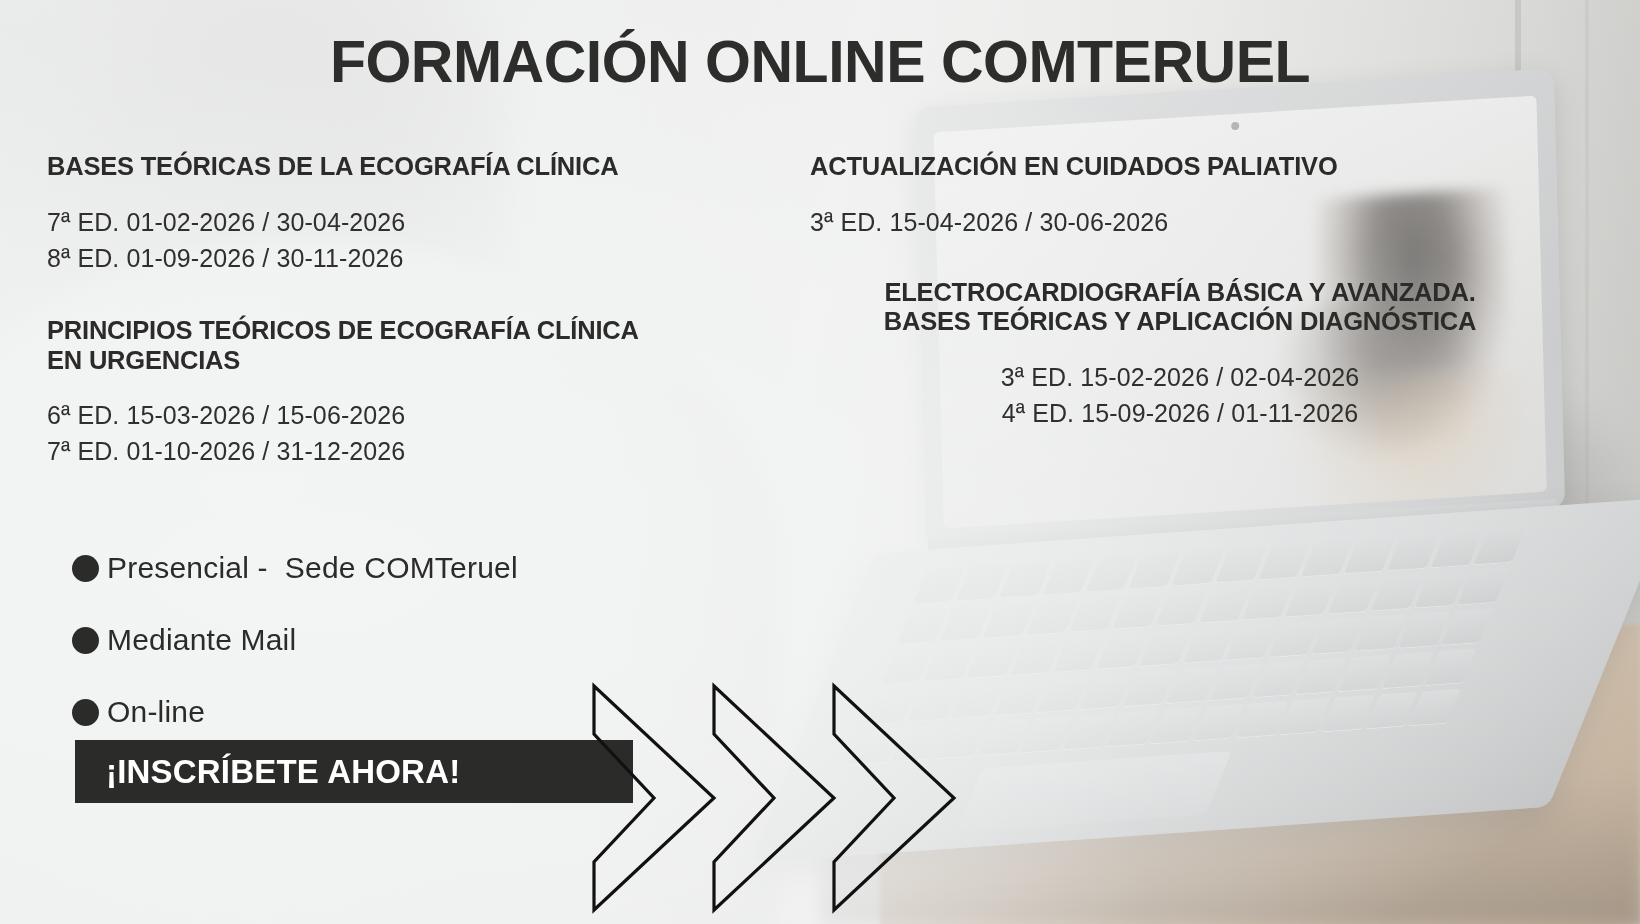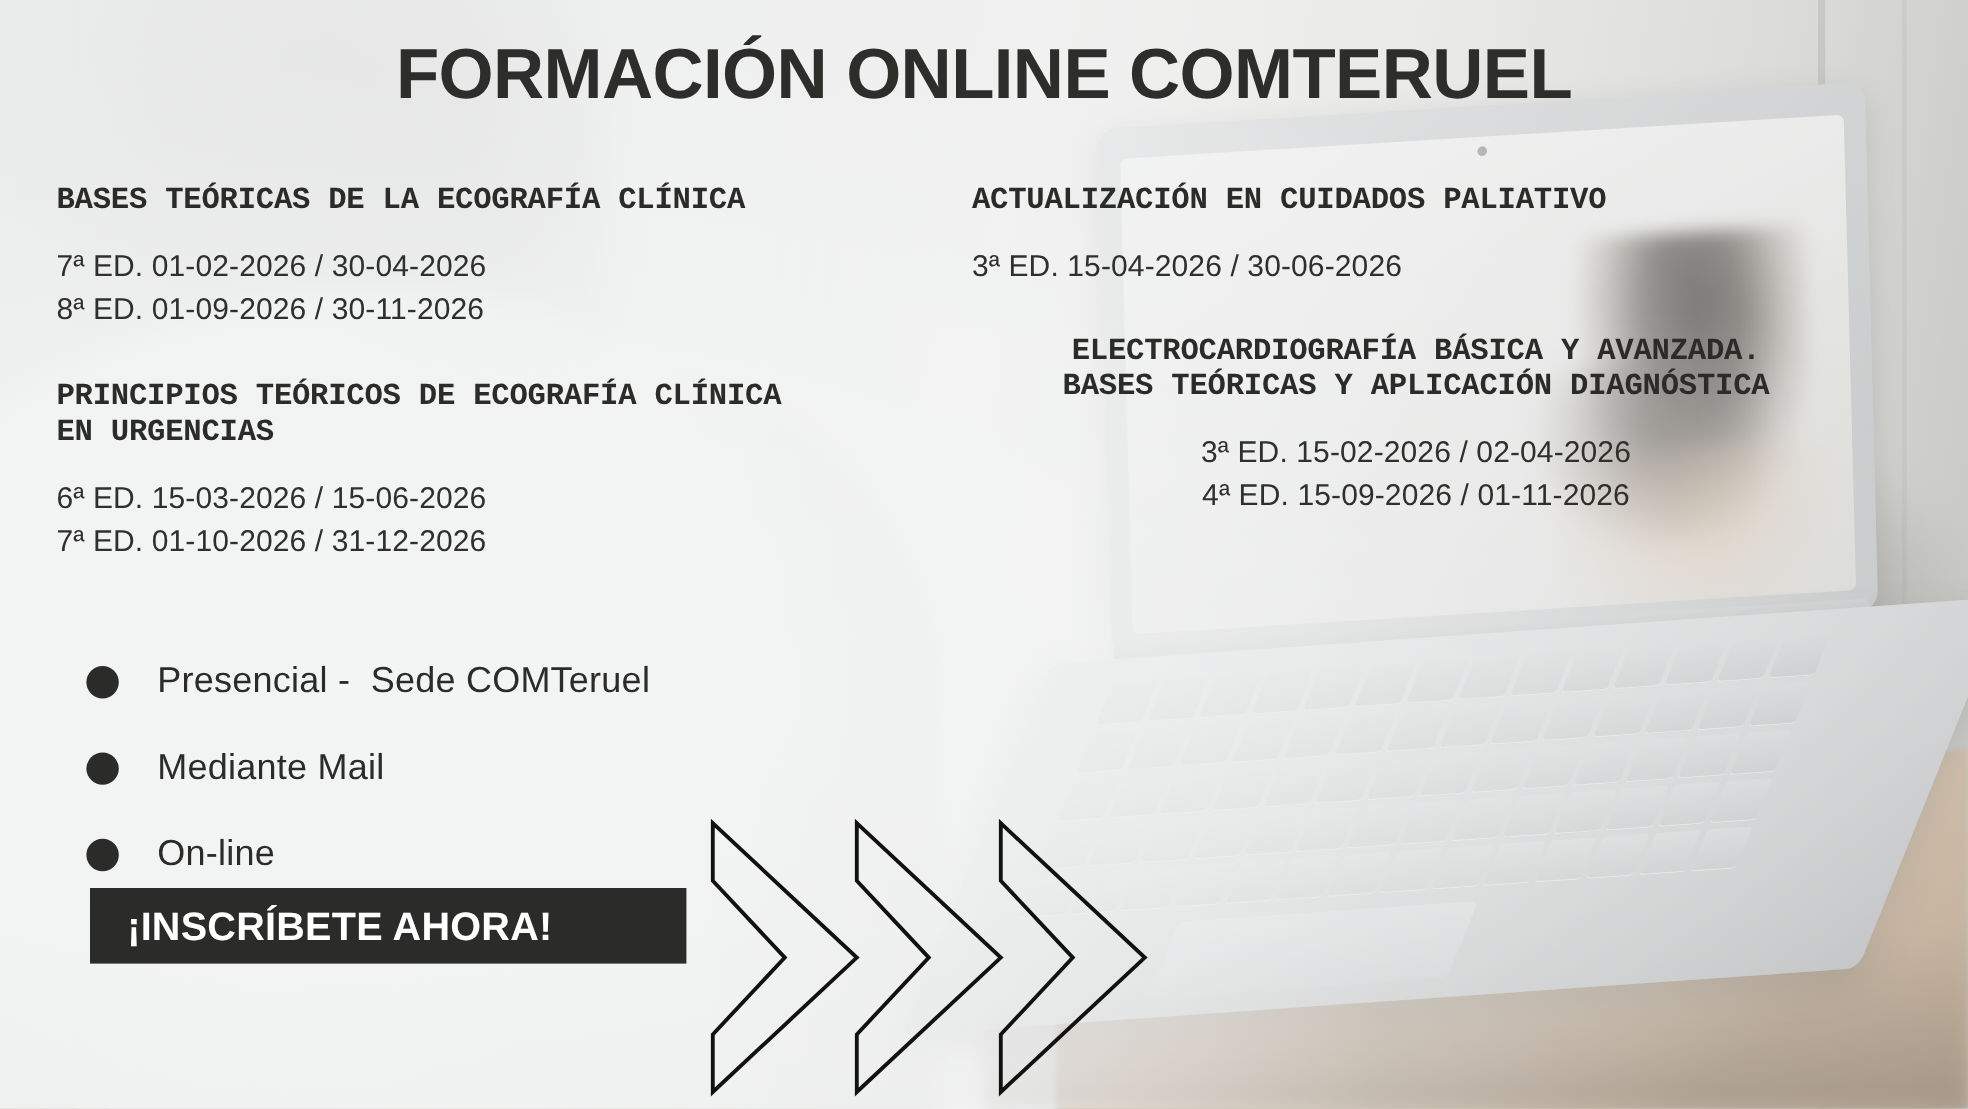--- a/index.html
+++ b/index.html
@@ -160,48 +160,47 @@
   .course + .course { margin-top:40px; }
   .col-right .course + .course { margin-top:38px;text-align:center; }
 
   .course-title {
     font-size:25.5px;
     font-weight:bold;
     color:#2b2b29;
     line-height:1.16;
     letter-spacing:-0.2px;
     white-space:pre-line;
-    font-family:Liberation Mono, monospace;
   }
   .editions { margin-top:22px; }
   .edition {
     font-size:25px;
     font-weight:300;
     color:#2f2f2d;
     line-height:1.45;
     letter-spacing:.1px;
   }
 
   
   .bullets { position:absolute; left:72px; top:532px; }
   .bullet-row { display:flex; align-items:center; height:72px; }
   .dot { width:27px; height:27px; border-radius:50%; background:#2b2b29; flex:0 0 auto; }
   .bullet-label {
-    margin-left:32px;
+    margin-left:8px;
     font-size:30px;
     font-weight:300;
     color:#2b2b29;
     letter-spacing:.2px;
     white-space:pre;
   }
 
   
   .cta {
     position:absolute; left:75px; top:740px;
-    width:497px; height:63px;
+    width:558px; height:63px;
     background:#2b2b29;
     display:flex; align-items:center;
     cursor:pointer;
   }
   .cta-label {
     margin-left:31px;
     color:#ffffff;
     font-size:33px;
     font-weight:bold;
     letter-spacing:.2px;

